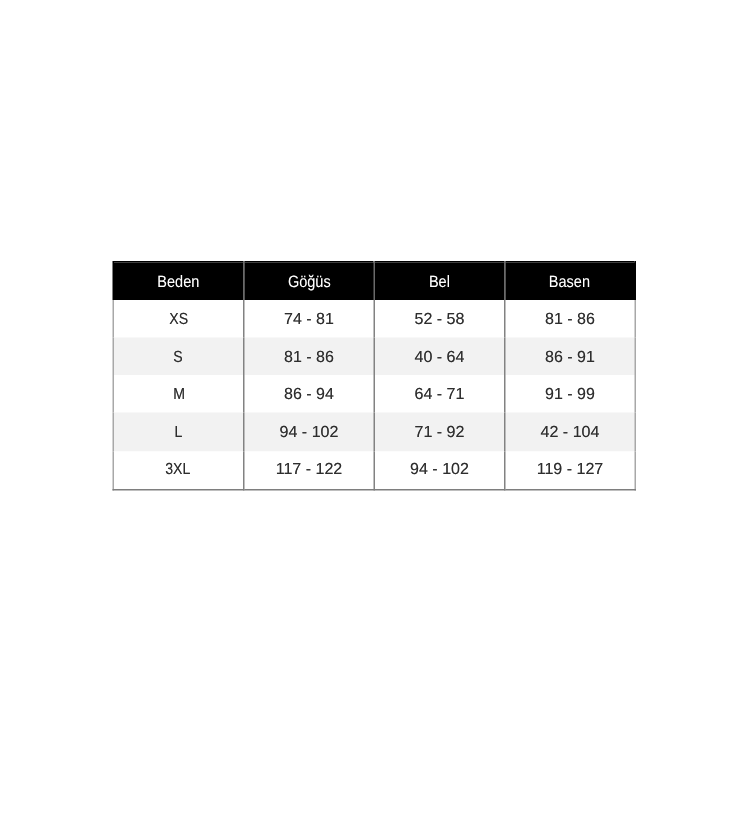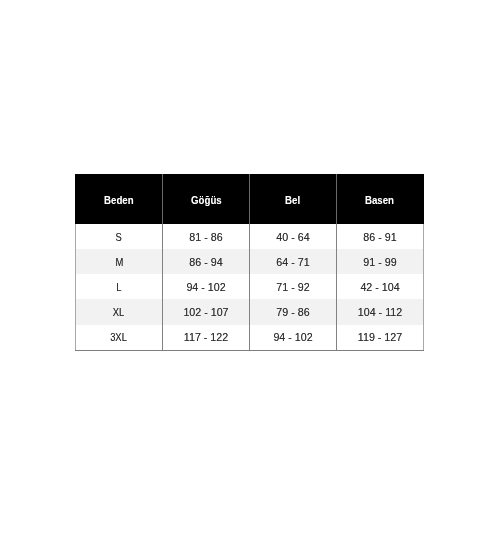--- a/index.html
+++ b/index.html
@@ -30,28 +30,28 @@
     border-collapse: collapse;
     width: 349px;
     table-layout: fixed;
     border: 1px solid #a8a8a8;
     border-top: 1px solid #000000;
     background: #ffffff;
   }
   table.size-table thead th {
     background: #000000;
     color: #ffffff;
-    font-weight: bold;
+    font-weight: normal;
     font-size: 11px;
     height: 25px;
     text-shadow: 0 0 0.3px rgba(255, 255, 255, 0.35);
     text-align: center;
     border-left: 1px solid #6a6a6a;
     border-right: 1px solid #6a6a6a;
-    padding: 12px;
+    padding: 0;
   }
   table.size-table thead th:first-child { border-left-color: #000000; }
   table.size-table thead th:last-child { border-right-color: #000000; text-align: center; }
   table.size-table tbody td:first-child { border-left-color: #a8a8a8; }
   table.size-table tbody td:last-child { border-right-color: #a8a8a8; }
   table.size-table tbody tr:last-child td { border-bottom: 1px solid #7e7e7e; }
   table.size-table tbody td {
     height: 25.14px;
     font-size: 10.7px;
     color: #2e2e2e;
@@ -84,44 +84,44 @@
       <thead>
         <tr>
           <th><span class="cell-text">Beden</span></th>
           <th><span class="cell-text">Göğüs</span></th>
           <th><span class="cell-text">Bel</span></th>
           <th><span class="cell-text">Basen</span></th>
         </tr>
       </thead>
       <tbody>
           <tr>
+            <td class="size-col"><span class="cell-text">XS</span></td>
+            <td><span class="cell-text">74 - 81</span></td>
+            <td><span class="cell-text">52 - 58</span></td>
+            <td><span class="cell-text">81 - 86</span></td>
+          </tr>
+          <tr>
             <td class="size-col"><span class="cell-text">S</span></td>
             <td><span class="cell-text">81 - 86</span></td>
             <td><span class="cell-text">40 - 64</span></td>
             <td><span class="cell-text">86 - 91</span></td>
           </tr>
           <tr>
             <td class="size-col"><span class="cell-text">M</span></td>
             <td><span class="cell-text">86 - 94</span></td>
             <td><span class="cell-text">64 - 71</span></td>
             <td><span class="cell-text">91 - 99</span></td>
           </tr>
           <tr>
             <td class="size-col"><span class="cell-text">L</span></td>
             <td><span class="cell-text">94 - 102</span></td>
             <td><span class="cell-text">71 - 92</span></td>
             <td><span class="cell-text">42 - 104</span></td>
           </tr>
           <tr>
-            <td class="size-col"><span class="cell-text">XL</span></td>
-            <td><span class="cell-text">102 - 107</span></td>
-            <td><span class="cell-text">79 - 86</span></td>
-            <td><span class="cell-text">104 - 112</span></td>
-          </tr>
-          <tr>
             <td class="size-col"><span class="cell-text">3XL</span></td>
             <td><span class="cell-text">117 - 122</span></td>
             <td><span class="cell-text">94 - 102</span></td>
             <td><span class="cell-text">119 - 127</span></td>
           </tr>
         </tbody>
     </table>
   </div>
 </div>
 

